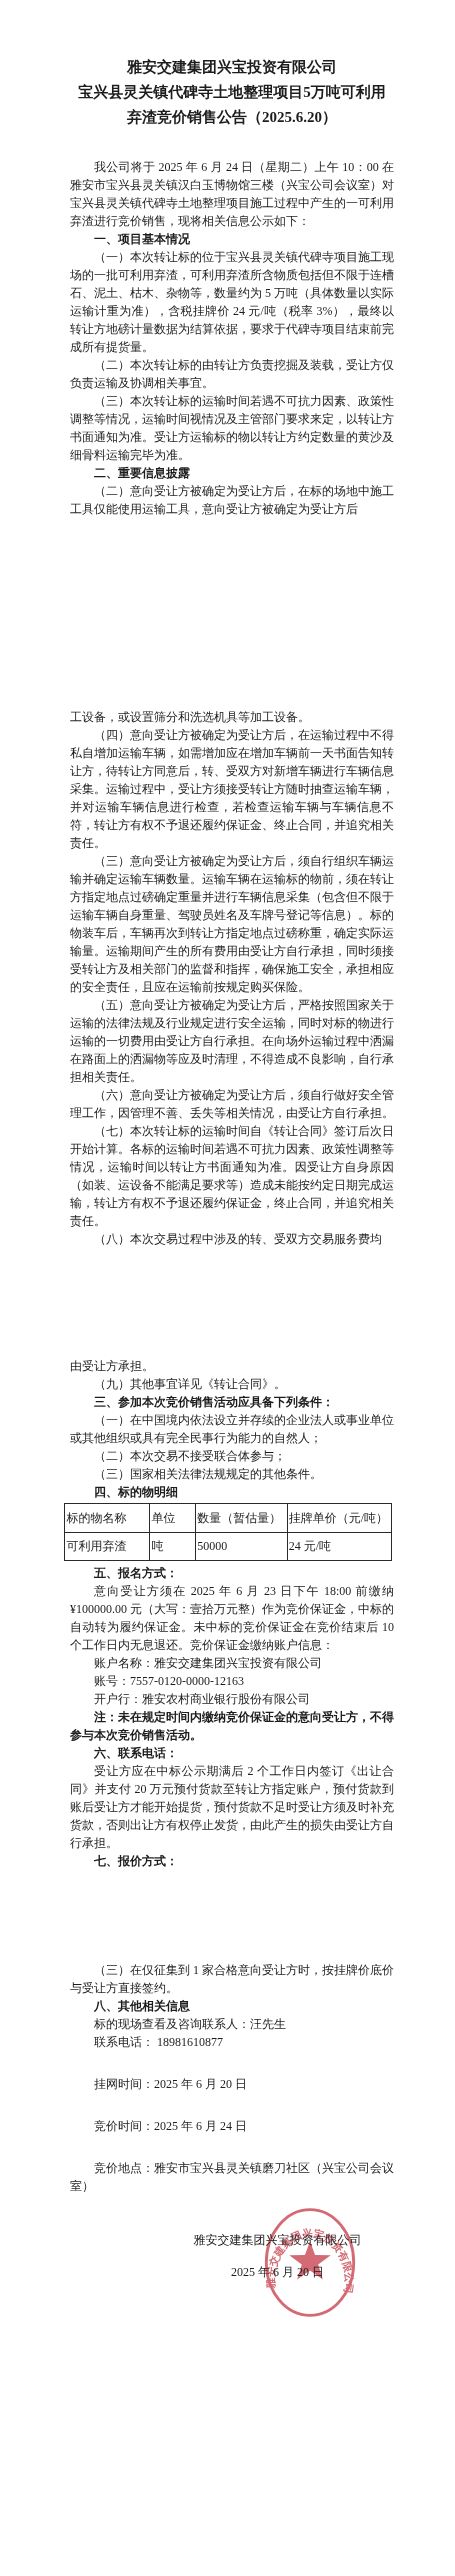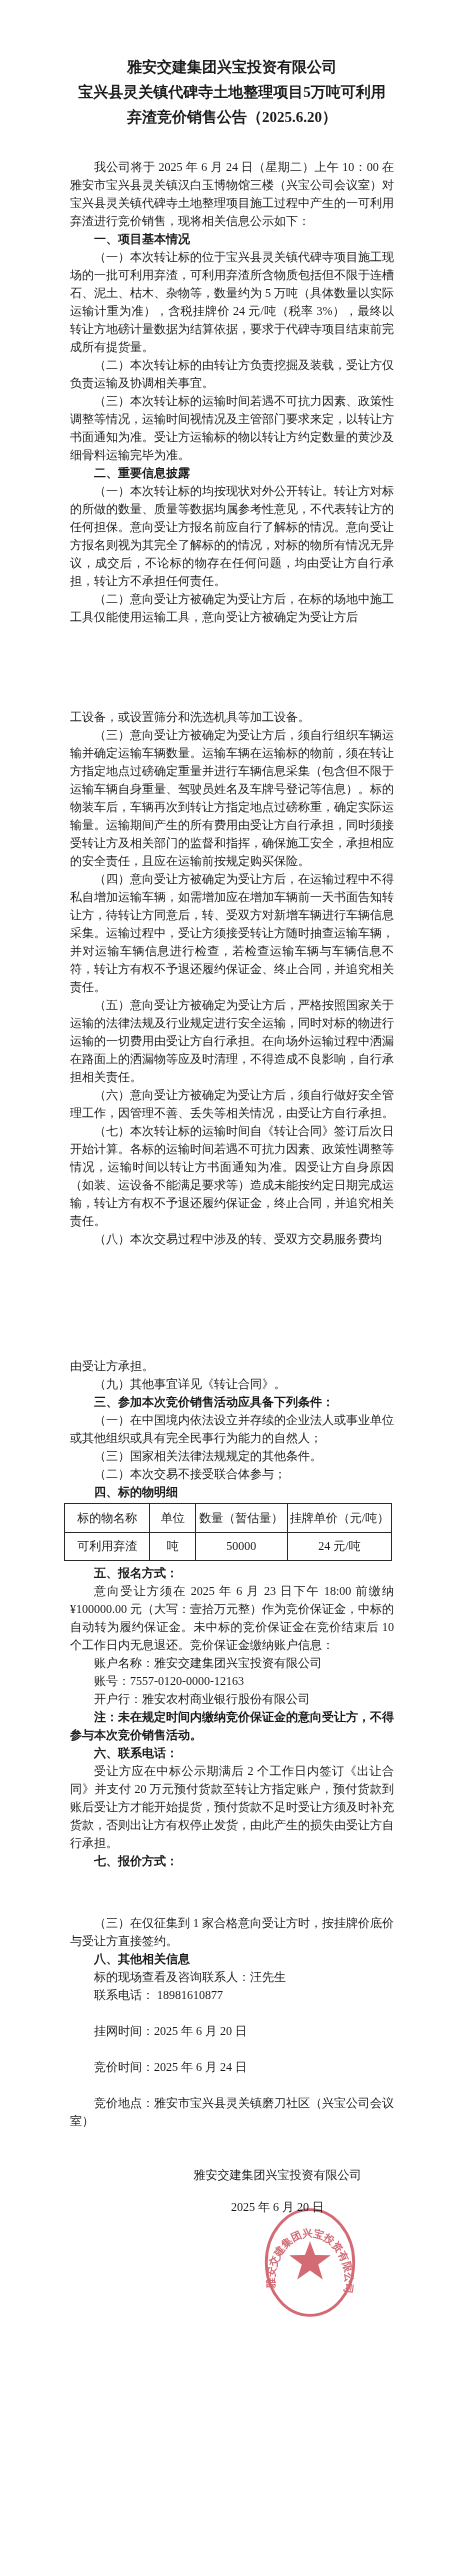--- a/index.html
+++ b/index.html
@@ -5,21 +5,21 @@
   html,body{margin:0;padding:0;}
   body{
     width:456px;height:2576px;position:relative;background:#ffffff;
     font-family:"Liberation Serif","DejaVu Serif",serif;color:#1d1d1d;
     -webkit-font-smoothing:antialiased;
   }
   .page{position:absolute;left:70px;width:324px;}
   #page1{top:55px;}
   #page2{top:708px;}
   #page3{top:1357px;}
-  #page4{top:1914px;}
+  #page4{top:1961px;}
   .title-line{
     text-align:center;font-weight:bold;font-size:15px;line-height:25px;
     font-family:"Liberation Serif","DejaVu Serif",serif;white-space:nowrap;
   }
   .title-block{margin-bottom:27.6px;}
   .para{
     margin:0;font-size:12px;line-height:18px;text-align:justify;
     text-justify:inter-ideograph;
   }
   .indent{text-indent:24px;}
@@ -29,65 +29,64 @@
   }
   .bold-note{
     font-family:"Liberation Sans","DejaVu Sans",sans-serif;font-weight:bold;
   }
   table.subject{
     border-collapse:collapse;width:328px;margin-left:-5.7px;margin-top:2.3px;margin-bottom:2.3px;
     table-layout:fixed;
   }
   table.subject th,table.subject td{
     border:1.1px solid #2a2a2a;font-size:12px;font-weight:normal;
-    text-align:center;height:27.6px;padding:0 1.1px;overflow:hidden;white-space:nowrap;
+    text-align:left;height:27.6px;padding:0 1.1px;overflow:hidden;white-space:nowrap;
   }
   .col1{width:26%;}.col2{width:14%;}.col3{width:28%;}.col4{width:32%;}
-  .spaced{margin-top:18px;}
+  .spaced{margin-top:24px;}
   .sign-block{margin-top:36px;margin-left:110px;width:195px;text-align:center;position:relative;z-index:2;}
   .sign-line{font-size:12px;line-height:18px;}
   .sign-date{margin-top:13.8px;}
   #seal{position:absolute;left:261px;top:2205px;z-index:1;opacity:0.85;}
 </style>
 </head>
 <body>
 
 <div class="page" id="page1">
   <div class="title-block">
     <div class="title-line">雅安交建集团兴宝投资有限公司</div>
     <div class="title-line">宝兴县灵关镇代碑寺土地整理项目5万吨可利用</div>
     <div class="title-line">弃渣竞价销售公告（2025.6.20）</div>
   </div>
   <p class="para indent">我公司将于 2025 年 6 月 24 日（星期二）上午 10：00 在雅安市宝兴县灵关镇汉白玉博物馆三楼（兴宝公司会议室）对宝兴县灵关镇代碑寺土地整理项目施工过程中产生的一可利用弃渣进行竞价销售，现将相关信息公示如下：</p>
   <p class="heading">一、项目基本情况</p>
   <p class="para indent">（一）本次转让标的位于宝兴县灵关镇代碑寺项目施工现场的一批可利用弃渣，可利用弃渣所含物质包括但不限于连槽石、泥土、枯木、杂物等，数量约为 5 万吨（具体数量以实际运输计重为准），含税挂牌价 24 元/吨（税率 3%），最终以转让方地磅计量数据为结算依据，要求于代碑寺项目结束前完成所有提货量。</p>
   <p class="para indent">（二）本次转让标的由转让方负责挖掘及装载，受让方仅负责运输及协调相关事宜。</p>
   <p class="para indent">（三）本次转让标的运输时间若遇不可抗力因素、政策性调整等情况，运输时间视情况及主管部门要求来定，以转让方书面通知为准。受让方运输标的物以转让方约定数量的黄沙及细骨料运输完毕为准。</p>
   <p class="heading">二、重要信息披露</p>
-  <p class="para indent">（一）本次转让标的均按现状对外公开转让。转让方对标的所做的数量、质量等数据均属参考性意见，不代表转让方的任何担保。意向受让方报名前应自行了解标的情况。意向受让方报名则视为其完全了解标的的情况，对标的物所有情况无异议，成交后，不论标的物存在任何问题，均由受让方自行承担，转让方不承担任何责任。</p>
   <p class="para indent">（二）意向受让方被确定为受让方后，在标的场地中施工工具仅能使用运输工具，意向受让方被确定为受让方后</p>
 </div>
 
 <div class="page" id="page2">
   <p class="para">工设备，或设置筛分和洗选机具等加工设备。</p>
+  <p class="para indent">（四）意向受让方被确定为受让方后，在运输过程中不得私自增加运输车辆，如需增加应在增加车辆前一天书面告知转让方，待转让方同意后，转、受双方对新增车辆进行车辆信息采集。运输过程中，受让方须接受转让方随时抽查运输车辆，并对运输车辆信息进行检查，若检查运输车辆与车辆信息不符，转让方有权不予退还履约保证金、终止合同，并追究相关责任。</p>
   <p class="para indent">（三）意向受让方被确定为受让方后，须自行组织车辆运输并确定运输车辆数量。运输车辆在运输标的物前，须在转让方指定地点过磅确定重量并进行车辆信息采集（包含但不限于运输车辆自身重量、驾驶员姓名及车牌号登记等信息）。标的物装车后，车辆再次到转让方指定地点过磅称重，确定实际运输量。运输期间产生的所有费用由受让方自行承担，同时须接受转让方及相关部门的监督和指挥，确保施工安全，承担相应的安全责任，且应在运输前按规定购买保险。</p>
-  <p class="para indent">（四）意向受让方被确定为受让方后，在运输过程中不得私自增加运输车辆，如需增加应在增加车辆前一天书面告知转让方，待转让方同意后，转、受双方对新增车辆进行车辆信息采集。运输过程中，受让方须接受转让方随时抽查运输车辆，并对运输车辆信息进行检查，若检查运输车辆与车辆信息不符，转让方有权不予退还履约保证金、终止合同，并追究相关责任。</p>
   <p class="para indent">（五）意向受让方被确定为受让方后，严格按照国家关于运输的法律法规及行业规定进行安全运输，同时对标的物进行运输的一切费用由受让方自行承担。在向场外运输过程中洒漏在路面上的洒漏物等应及时清理，不得造成不良影响，自行承担相关责任。</p>
   <p class="para indent">（六）意向受让方被确定为受让方后，须自行做好安全管理工作，因管理不善、丢失等相关情况，由受让方自行承担。</p>
   <p class="para indent">（七）本次转让标的运输时间自《转让合同》签订后次日开始计算。各标的运输时间若遇不可抗力因素、政策性调整等情况，运输时间以转让方书面通知为准。因受让方自身原因（如装、运设备不能满足要求等）造成未能按约定日期完成运输，转让方有权不予退还履约保证金，终止合同，并追究相关责任。</p>
   <p class="para indent">（八）本次交易过程中涉及的转、受双方交易服务费均</p>
 </div>
 
 <div class="page" id="page3">
   <p class="para">由受让方承担。</p>
   <p class="para indent">（九）其他事宜详见《转让合同》。</p>
   <p class="heading">三、参加本次竞价销售活动应具备下列条件：</p>
   <p class="para indent">（一）在中国境内依法设立并存续的企业法人或事业单位或其他组织或具有完全民事行为能力的自然人；</p>
+  <p class="para indent">（二）本次交易不接受联合体参与；</p>
   <p class="para indent">（三）国家相关法律法规规定的其他条件。</p>
-  <p class="para indent">（二）本次交易不接受联合体参与；</p>
   <p class="heading">四、标的物明细</p>
 
   <table class="subject">
     <colgroup>
         <col class="col1">
         <col class="col2">
         <col class="col3">
         <col class="col4">
       </colgroup>
     <tbody>

